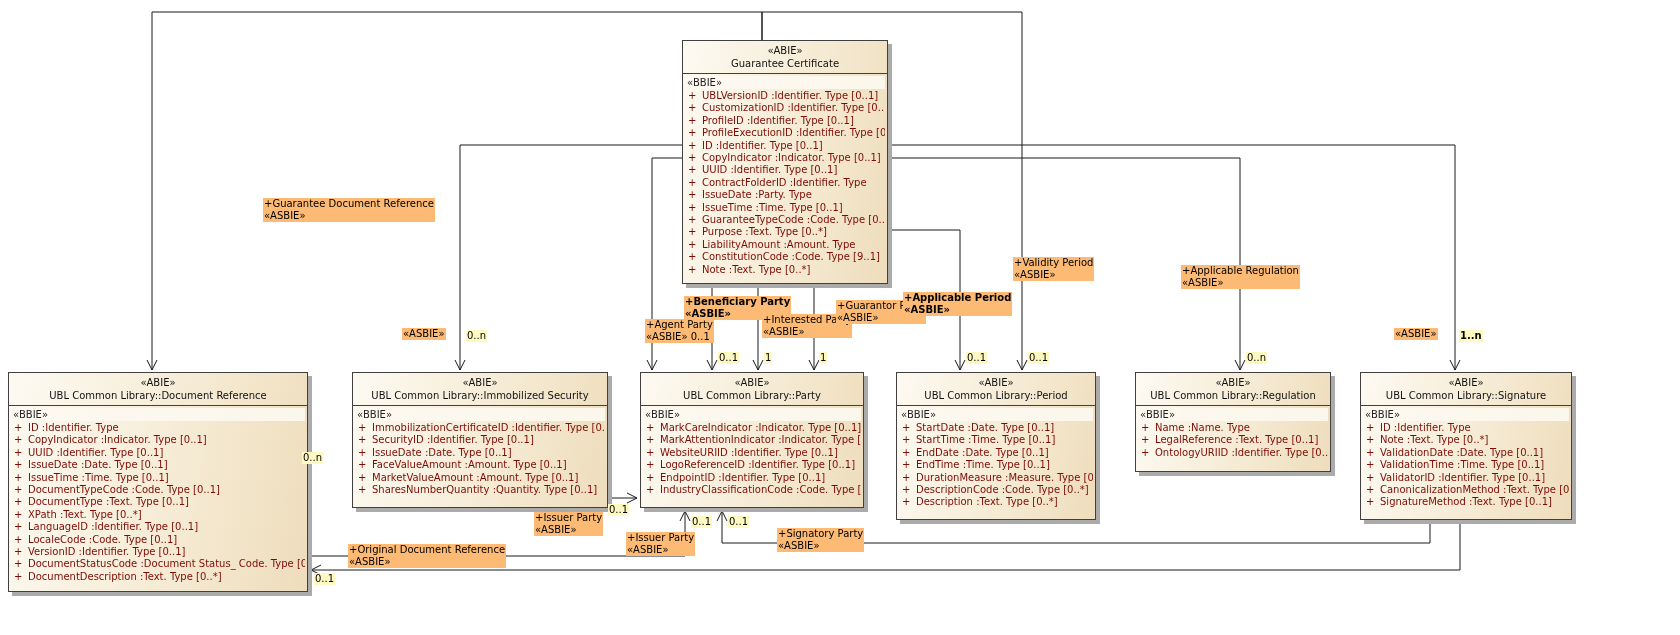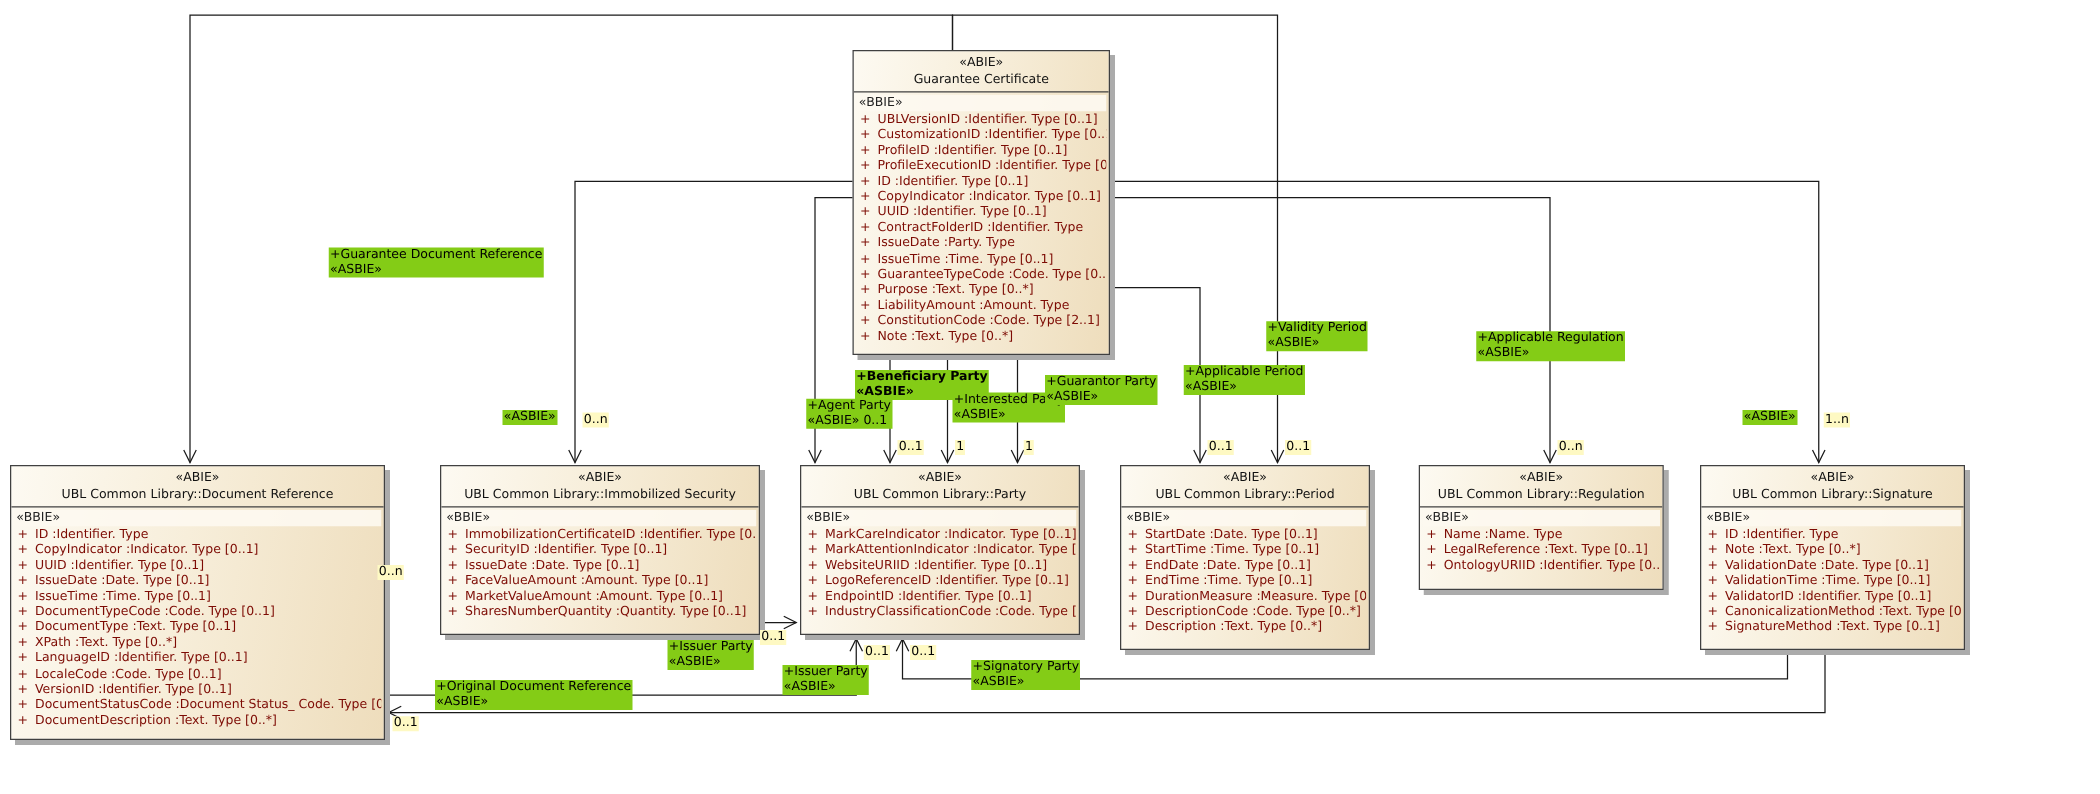--- a/index.html
+++ b/index.html
@@ -27,21 +27,21 @@
     white-space:nowrap;
   }
   ul.attrs{list-style:none;margin:0;padding:0 2px 2px 3px;}
   ul.attrs li{
     font-size:10px;line-height:12.4px;color:#7d0b04;
     white-space:nowrap;overflow:hidden;display:flex;
   }
   ul.attrs li .plus{flex:0 0 14px;padding-left:2px;color:#7d0b04;}
   .clabel{
     position:absolute;z-index:2;font-size:10px;line-height:12px;color:#000;
-    white-space:nowrap;background:#84cc16;padding:0 1px;
+    white-space:nowrap;background:#fdba74;padding:0 1px;
   }
   .mult{
     position:absolute;z-index:2;font-size:10px;line-height:12px;color:#000;
     white-space:nowrap;background:#fef9c3;padding:0 1px;
   }
 </style>
 </head>
 <body>
 
 <div class="canvas">
@@ -124,21 +124,21 @@
         <li>
           <span class="plus">+</span>
           <span>Purpose  :Text. Type [0..*]</span>
         </li>
         <li>
           <span class="plus">+</span>
           <span>LiabilityAmount  :Amount. Type</span>
         </li>
         <li>
           <span class="plus">+</span>
-          <span>ConstitutionCode  :Code. Type [2..1]</span>
+          <span>ConstitutionCode  :Code. Type [9..1]</span>
         </li>
         <li>
           <span class="plus">+</span>
           <span>Note  :Text. Type [0..*]</span>
         </li>
       </ul>
   </div>
 
   <div class="uml-class" style="left:8px;top:372px;width:300px;height:220px;">
     <div class="hdr">
@@ -401,36 +401,36 @@
     <div>«ASBIE»</div>
   </div>
   <div class="mult" style="left:764px;top:352px;">1</div>
 
   <div class="clabel" style="left:836px;top:300px;">
     <div>+Guarantor Party</div>
     <div>«ASBIE»</div>
   </div>
   <div class="mult" style="left:819px;top:352px;">1</div>
 
-  <div class="clabel" style="left:947px;top:292px;">
+  <div class="clabel" style="left:903px;top:292px;font-weight:bold;">
     <div>+Applicable Period</div>
     <div>«ASBIE»</div>
   </div>
   <div class="mult" style="left:966px;top:352px;">0..1</div>
 
   <div class="clabel" style="left:1181px;top:265px;">
     <div>+Applicable Regulation</div>
     <div>«ASBIE»</div>
   </div>
   <div class="mult" style="left:1246px;top:352px;">0..n</div>
 
   <div class="clabel" style="left:1394px;top:328px;">
     <div>«ASBIE»</div>
   </div>
-  <div class="mult" style="left:1459px;top:330px;">1..n</div>
+  <div class="mult" style="left:1459px;top:330px;font-weight:bold;">1..n</div>
 
   <div class="clabel" style="left:534px;top:512px;">
     <div>+Issuer Party</div>
     <div>«ASBIE»</div>
   </div>
   <div class="mult" style="left:608px;top:504px;">0..1</div>
 
   <div class="clabel" style="left:626px;top:532px;">
     <div>+Issuer Party</div>
     <div>«ASBIE»</div>

